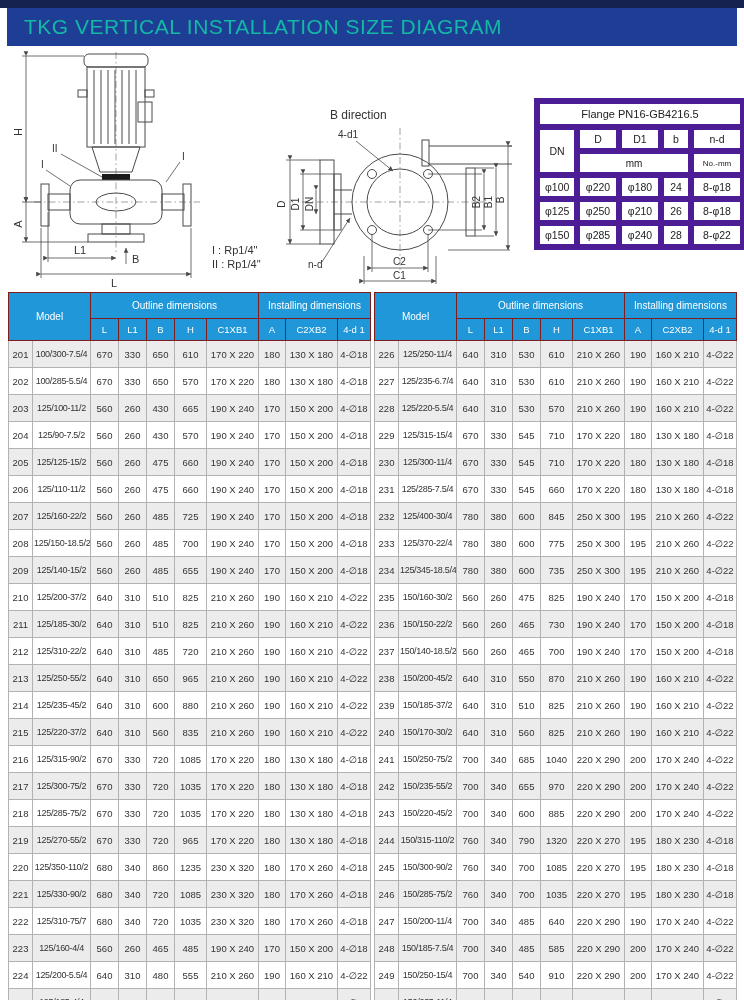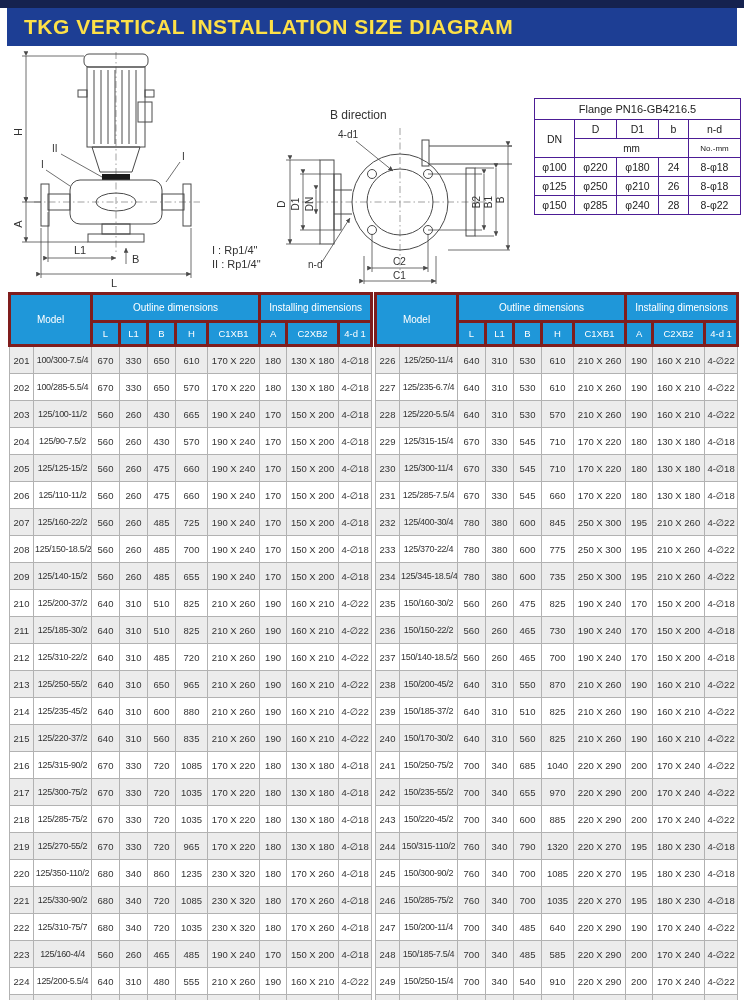--- a/index.html
+++ b/index.html
@@ -2,38 +2,38 @@
 <html><head>
 <meta charset="utf-8">
 <style>
   html,body{margin:0;padding:0;background:#fff;}
   #page{position:relative;width:744px;height:1000px;background:#fff;overflow:hidden;
         font-family:"Liberation Sans",sans-serif;color:#222;}
   
   .top-strip{position:absolute;left:0;top:0;width:744px;height:8px;background:#15224f;}
   .banner{position:absolute;left:7px;top:8px;width:730px;height:38px;background:#1d3e94;
           display:flex;align-items:center;}
-  .banner h1{margin:0 12px 0 17px;font-size:21px;font-weight:bold;color:#fde047;letter-spacing:.5px;}
+  .banner h1{margin:0 12px 0 17px;font-size:21px;font-weight:normal;color:#14b8a6;letter-spacing:.5px;}
   
   .diag-svg{position:absolute;}
   .bdir-title{position:absolute;left:330px;top:108px;font-size:12px;color:#333;text-align:right;}
   .rp-notes{position:absolute;left:212px;top:243px;font-size:11px;color:#333;line-height:14px;}
   
   .flange{position:absolute;left:534px;top:98px;width:206px;border-collapse:collapse;
           table-layout:fixed;font-size:10.5px;color:#222;background:#fff;}
-  .flange th,.flange td{border:1px solid #4c1d95;text-align:center;padding:1px 5px;height:16px;
+  .flange th,.flange td{border:6px solid #4c1d95;text-align:center;padding:1px 5px;height:16px;
           font-weight:normal;overflow:hidden;white-space:nowrap;}
   .flange .ftitle{font-size:11px;height:18px;}
   .flange .funit{font-size:10px;}
   .flange .fno{font-size:8px;}
   
   .main-tbl{position:absolute;top:292px;width:362px;border-collapse:collapse;table-layout:fixed;
             background:#fff;font-size:9.5px;color:#333;}
   #tbl-left{left:8px;} #tbl-right{left:374px;}
-  .main-tbl th{background:#1f97d9;color:#fff;border:3px solid #7f1d1d;font-weight:normal;
+  .main-tbl th{background:#1f97d9;color:#fff;border:1px solid #7f1d1d;font-weight:normal;
                overflow:hidden;white-space:nowrap;}
   .main-tbl .grp{font-size:10px;height:23px;}
   .main-tbl .sub{font-size:9.5px;height:19px;}
   .main-tbl .mdl{font-size:10px;}
   .main-tbl td{border:1px solid #b2b2b2;text-align:center;height:26px;padding:0 1px;
                overflow:hidden;white-space:nowrap;}
   .main-tbl tr.stripe td{background:#ececec;}
   .main-tbl td:nth-child(2){font-size:9px;letter-spacing:-0.3px;margin-left:24px;}
   
   svg text{font-family:"Liberation Sans",sans-serif;fill:#333;}

